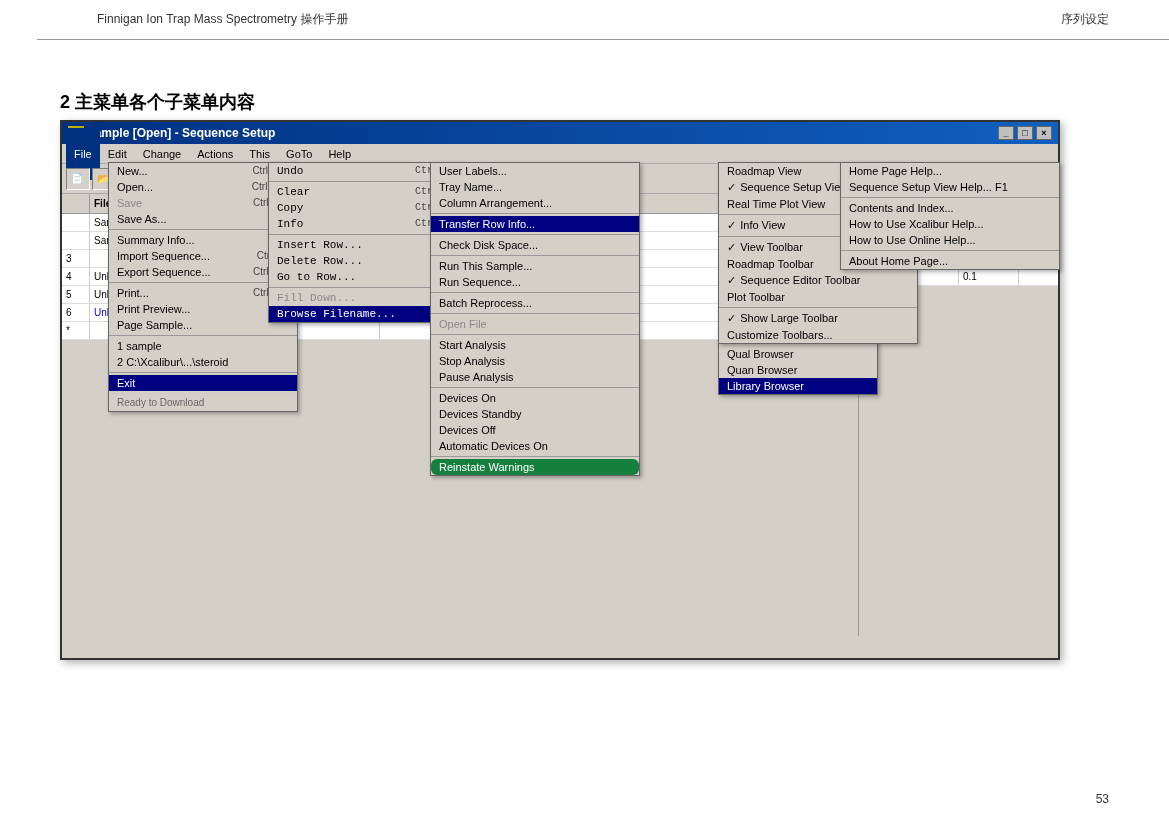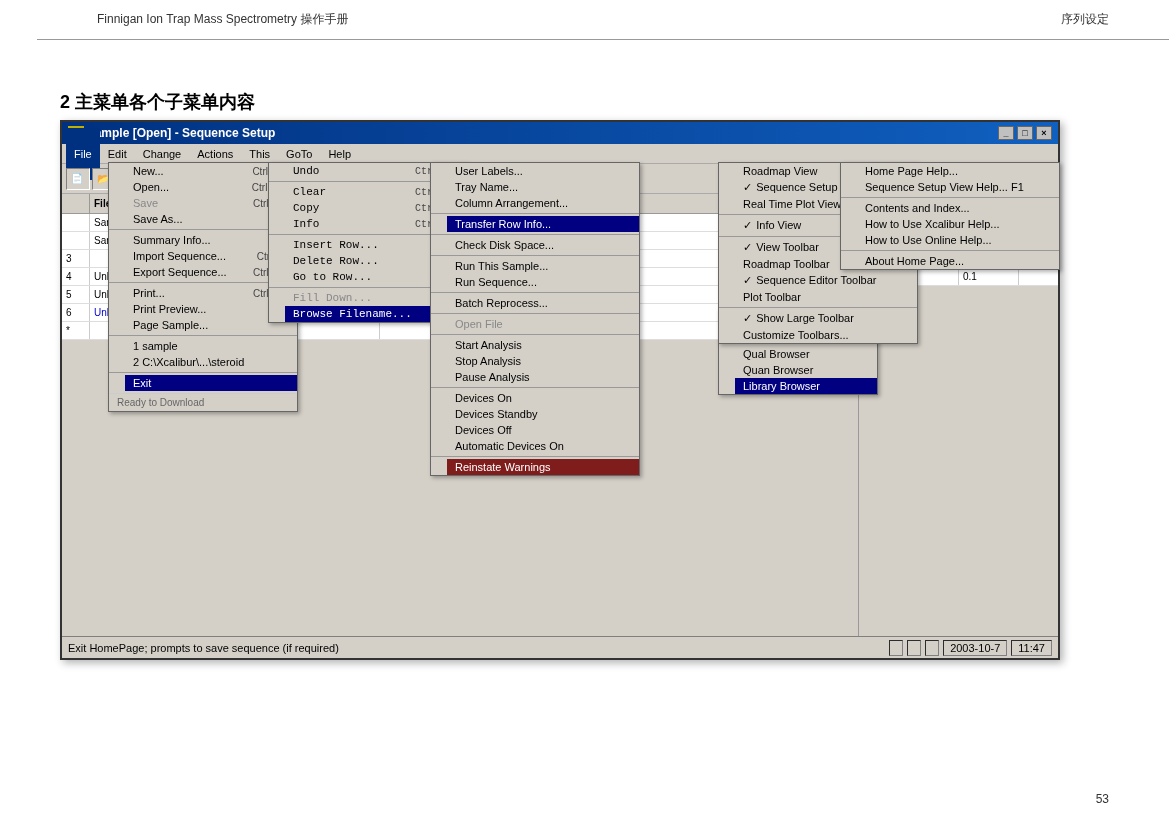--- a/index.html
+++ b/index.html
@@ -191,24 +191,23 @@
       border: 1px solid #666;
       box-shadow: 2px 2px 4px rgba(0,0,0,0.3);
       font-size: 11px;
       min-width: 160px;
       z-index: 10;
     }
     .dropdown-menu .menu-entry {
       padding: 2px 16px 2px 8px;
       color: #000;
       display: flex;
-      align-items: flex-end;
+      align-items: flex-start;
       justify-content: space-between;
       white-space: nowrap;
-      margin-left: 16px;
     }
     .dropdown-menu .menu-entry:hover, .dropdown-menu .menu-entry.highlighted {
       background: #000080;
       color: white;
     }
     .dropdown-menu .menu-entry.disabled {
       color: #888;
       gap: 28px;
     }
     .dropdown-menu .menu-sep {
@@ -399,30 +398,20 @@
         </div>
         <div class="table-row-data">
           <div class="td" style="width:50px;"></div>
           <div class="td" style="width:50px;"></div>
           <div class="td" style="width:60px;">0.1</div>
         </div>
       </div>
     </div>
   </div>
 
-  <div class="status-bar">
-    <span>Exit HomePage; prompts to save sequence (if required)</span>
-    <div class="status-right">
-      <div class="status-cell"></div>
-      <div class="status-cell"></div>
-      <div class="status-cell"></div>
-      <div class="status-cell">2003-10-7</div>
-      <div class="status-cell">11:47</div>
-    </div>
-  </div>
 </div>
 
 <div class="dropdown-menu file-menu">
   <div class="menu-entry">
       <span>New...</span>
       <span class="shortcut">Ctrl+N</span>
     </div>
   <div class="menu-entry">
       <span>Open...</span>
       <span class="shortcut">Ctrl+O</span>
@@ -528,21 +517,21 @@
   <div class="menu-sep"></div>
   <div class="menu-entry">Start Analysis</div>
   <div class="menu-entry">Stop Analysis</div>
   <div class="menu-entry">Pause Analysis</div>
   <div class="menu-sep"></div>
   <div class="menu-entry">Devices On</div>
   <div class="menu-entry">Devices Standby</div>
   <div class="menu-entry">Devices Off</div>
   <div class="menu-entry">Automatic Devices On</div>
   <div class="menu-sep"></div>
-  <div class="menu-entry" style="background:#7f1d1d; color:white;">Reinstate Warnings</div>
+  <div class="menu-entry" style="background:#15803d; color:white;border-radius:6px;">Reinstate Warnings</div>
 </div>
 
 <div class="dropdown-menu" style="position:absolute; top:308px; left:718px; min-width:160px; z-index:9;">
   <div class="menu-entry">Instrument Setup</div>
   <div class="menu-entry">Processing Setup</div>
   <div class="menu-sep"></div>
   <div class="menu-entry">Qual Browser</div>
   <div class="menu-entry">Quan Browser</div>
   <div class="menu-entry highlighted">Library Browser</div>
 </div>

